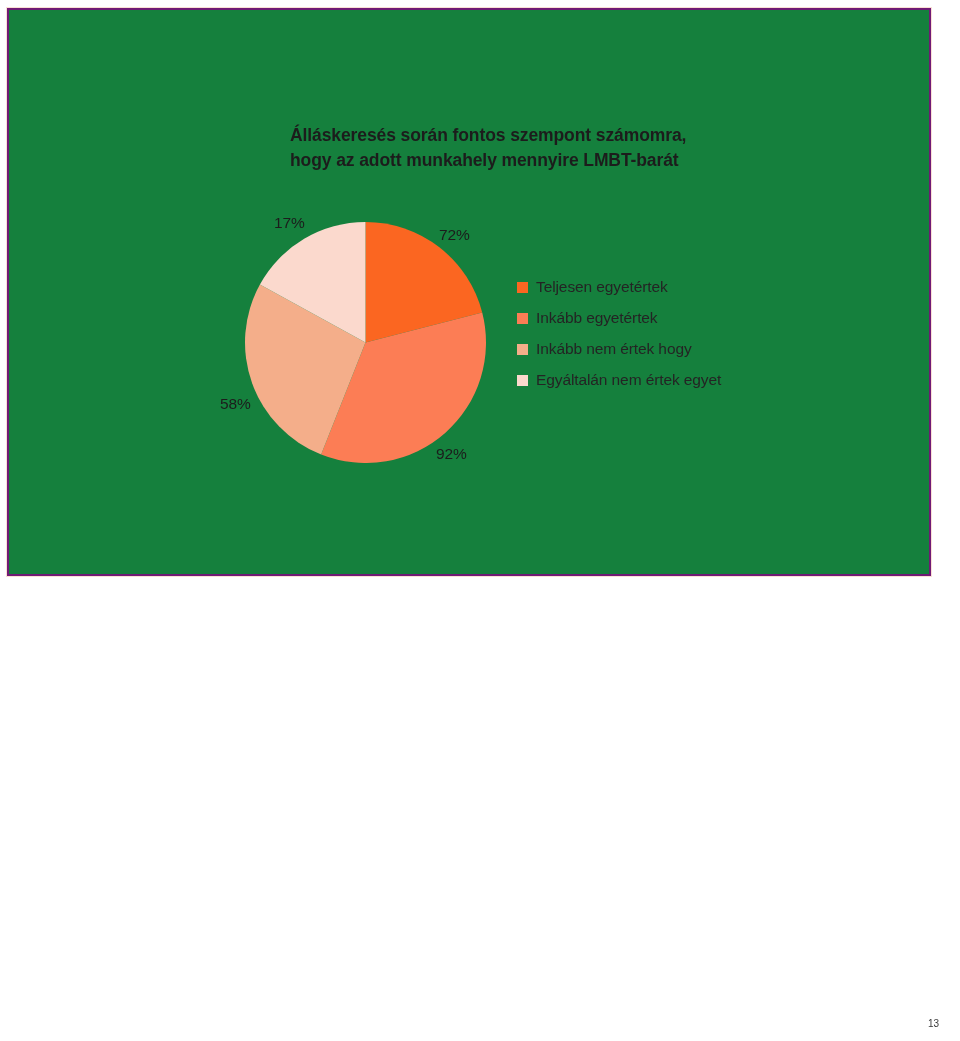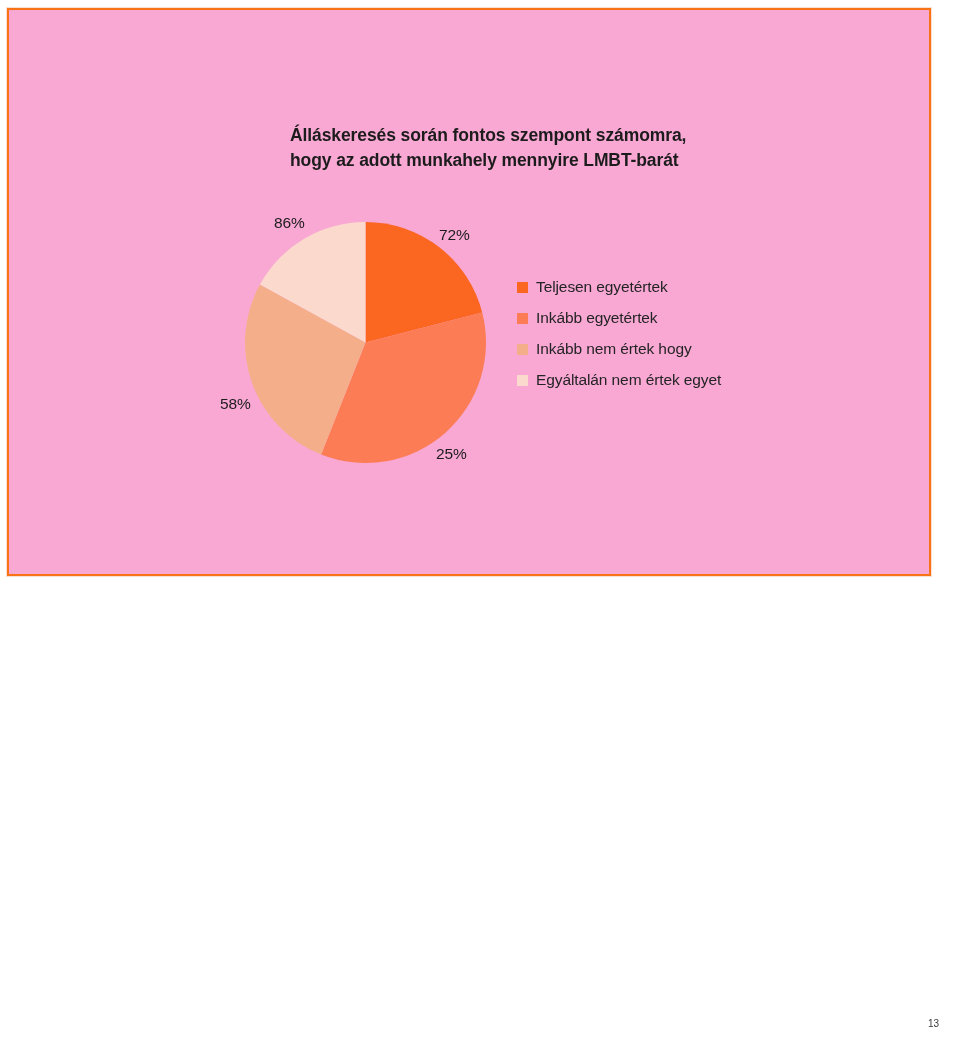--- a/index.html
+++ b/index.html
@@ -17,22 +17,22 @@
   }
 
   
   #slide-panel {
     position: absolute;
     left: 7px;
     top: 8px;
     width: 924px;
     height: 568px;
     box-sizing: border-box;
-    background: #f9a8d4;
-    border: 2px solid #f97316;
+    background: #15803d;
+    border: 2px solid #701a75;
     outline: 1px solid #fadfd5;
   }
 
   
   #chart-title {
     position: absolute;
     left: 281px;
     top: 113px;
     width: 430px;
     font-size: 17.5px;
@@ -125,23 +125,23 @@
       <g id="pie-slices">
           <path d="M 120.5 120.5 L 120.50 0.00 A 120.5 120.5 0 0 1 237.21 90.53 Z" fill="#fb6621"></path>
           <path d="M 120.5 120.5 L 237.21 90.53 A 120.5 120.5 0 0 1 76.14 232.54 Z" fill="#fc7d55"></path>
           <path d="M 120.5 120.5 L 76.14 232.54 A 120.5 120.5 0 0 1 14.91 62.45 Z" fill="#f4ae8a"></path>
           <path d="M 120.5 120.5 L 14.91 62.45 A 120.5 120.5 0 0 1 120.50 0.00 Z" fill="#fbd9cd"></path>
         </g>
     </svg>
   </div>
 
   <div class="pie-label" id="pie-label-0">72%</div>
-  <div class="pie-label" id="pie-label-1">25%</div>
+  <div class="pie-label" id="pie-label-1">92%</div>
   <div class="pie-label" id="pie-label-2">58%</div>
-  <div class="pie-label" id="pie-label-3">86%</div>
+  <div class="pie-label" id="pie-label-3">17%</div>
 
   <div id="legend">
     <div class="legend-item">
       <span class="legend-swatch" style="background: rgb(251, 102, 33);"></span>
       <span class="legend-label">Teljesen egyetértek</span>
     </div>
     <div class="legend-item">
       <span class="legend-swatch" style="background: rgb(252, 125, 85);"></span>
       <span class="legend-label">Inkább egyetértek</span>
     </div>

